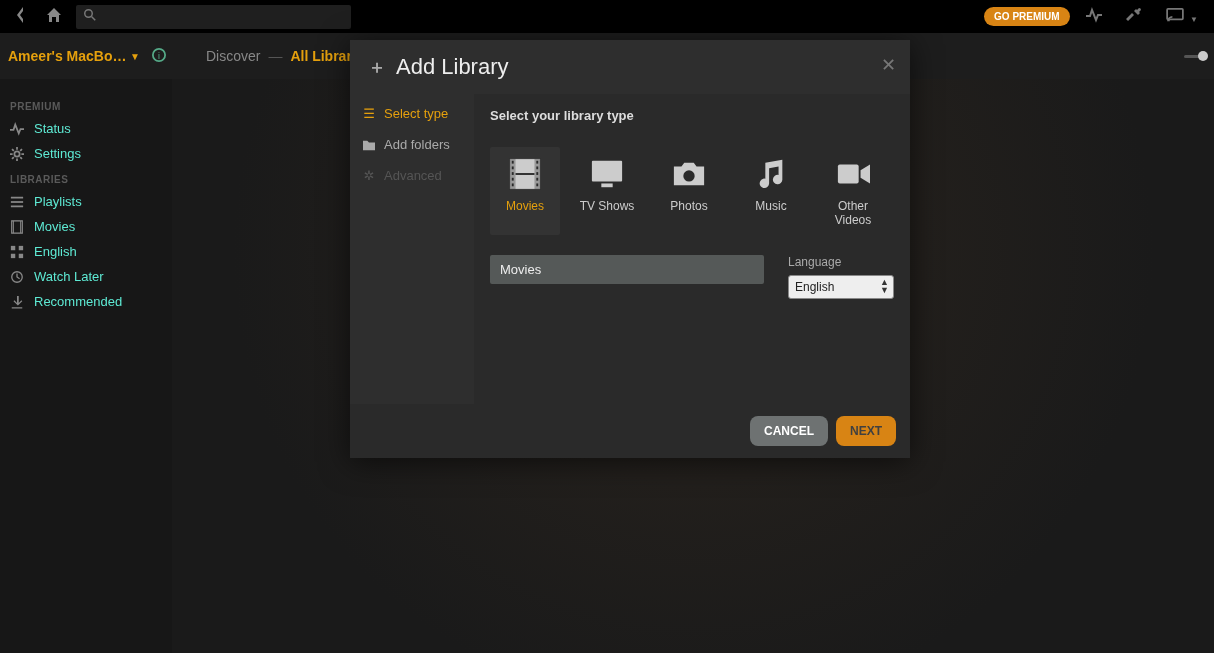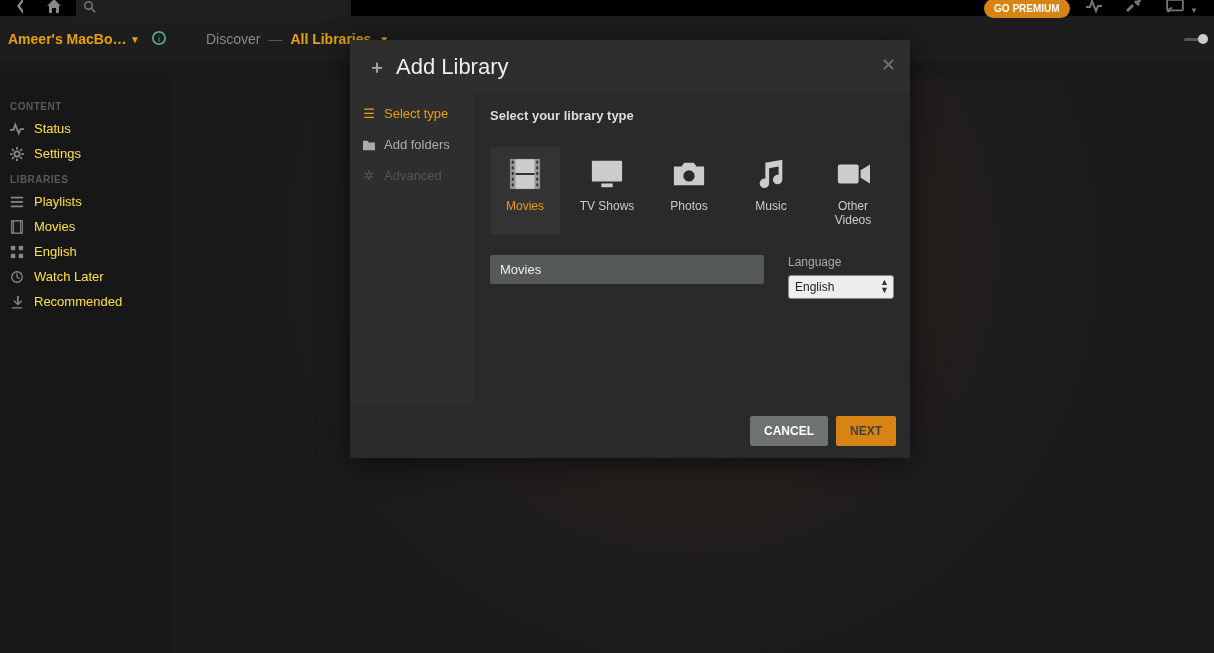--- a/index.html
+++ b/index.html
@@ -7,21 +7,21 @@
     font-family: -apple-system, BlinkMacSystemFont, "Segoe UI", Helvetica, Arial, sans-serif;
     background: #1a1a1a;
     color: #aaa;
     width: 1214px;
     height: 653px;
     overflow: hidden;
     position: relative;
   }
   
   .topbar {
-    height: 16px;
+    height: 33px;
     background: #000;
     display: flex;
     align-items: center;
     padding: 0 8px;
     gap: 8px;
   }
   .topbar .nav-icon {
     color: #888;
     font-size: 16px;
     padding: 4px 6px;
@@ -130,21 +130,21 @@
     font-size: 10px;
     font-weight: 700;
     letter-spacing: 0.5px;
     padding: 8px 10px 4px;
   }
   .side-item {
     display: flex;
     align-items: center;
     gap: 10px;
     padding: 5px 10px;
-    color: #fde047;
+    color: #5eead4;
     font-size: 13px;
   }
   .side-item svg, .side-item .ico {
     width: 14px;
     height: 14px;
     fill: #888;
     color: #888;
     font-size: 12px;
     display: inline-flex;
     align-items: center;
@@ -301,21 +301,21 @@
     justify-content: flex-end;
     gap: 8px;
     padding: 12px 14px;
     background: #2a2a2a;
   }
   .btn {
     border: none;
     padding: 8px 14px;
     font-size: 12px;
     font-weight: 700;
-    border-radius: 2px;
+    border-radius: 8px;
     cursor: pointer;
   }
   .btn-cancel { background: #6e7272; color: #fff; }
   .btn-next { background: #d88414; color: #404040; }
 </style>
 </head>
 <body>
 
 <div class="topbar">
   <span class="nav-icon">
@@ -371,21 +371,21 @@
     <span class="discover">Discover</span>
     <span class="divider">—</span>
     <span class="all-lib">All Libraries</span>
     <span class="caret">▼</span>
   </div>
   <div class="spacer"></div>
   <div class="toggle-knob"></div>
 </div>
 
 <div class="sidebar">
-  <div class="side-header">CONTENT</div>
+  <div class="side-header">PREMIUM</div>
   <div class="side-item">
     <span class="ico">
       <svg viewBox="0 0 16 16">
           <polyline points="0,9 4,9 6,3 10,13 12,8 16,8" fill="none" stroke="#888" stroke-width="2"></polyline>
         </svg>
     </span>
     <span>Status</span>
   </div>
   <div class="side-item">
     <span class="ico">

